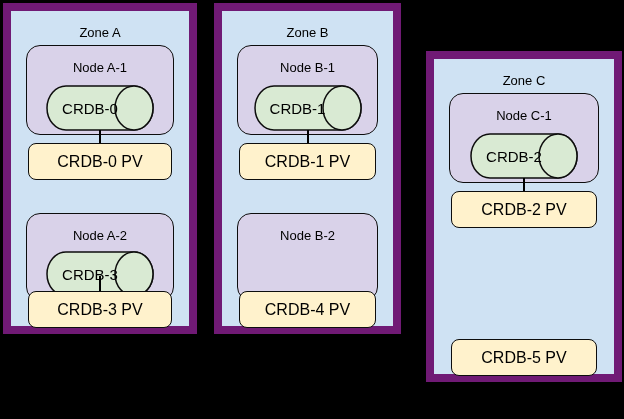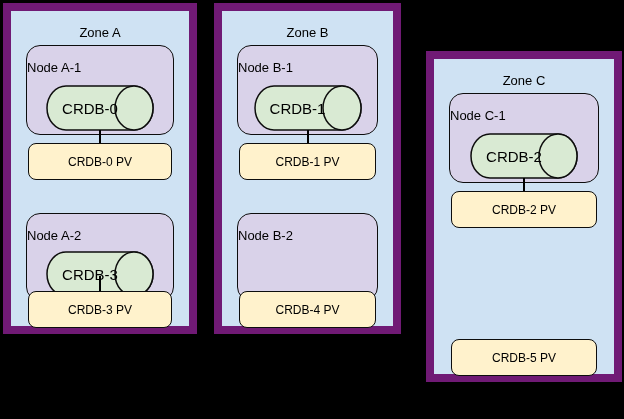--- a/index.html
+++ b/index.html
@@ -18,42 +18,42 @@
     position:absolute;top:14px;left:0;right:0;text-align:center;
     font-size:13px;line-height:15px;
   }
   .node{
     position:absolute;left:15px;right:15px;background:#d9d2e9;
     border:1.5px solid #0d0d0d;border-radius:14px;box-sizing:border-box;
   }
   .node1{top:34px;height:90px;}
   .node2{top:182px;height:88px;margin-top:20px;}
   .node-label{
-    position:absolute;top:14px;left:0;right:0;
+    position:absolute;top:14px;left:0;right:0;text-align:center;
     font-size:13px;line-height:15px;
   }
   .cylinder{
     position:absolute;left:50%;margin-left:-54px;width:108px;height:46px;
   }
   .node1 .cylinder{top:39px;}
   .node2 .cylinder{top:37px;}
   .cyl-label{
     position:absolute;left:0;top:0;width:88px;height:100%;
     display:flex;align-items:center;justify-content:center;
     font-size:15px;
   }
   .connector{
     position:absolute;left:50%;width:2px;margin-left:-1px;background:#000000;
   }
   .connector1{top:119px;height:14px;}
   .connector2{top:265px;height:16px;}
   .pv{
     position:absolute;left:17px;right:17px;height:37px;background:#fff2cc;
     border:1.5px solid #0d0d0d;border-radius:8px;box-sizing:border-box;
-    display:flex;align-items:center;justify-content:center;font-size:12px;
+    display:flex;align-items:center;justify-content:center;font-size:16px;
   }
   .pv1{top:132px;}
   .pv2{top:280px;}
 </style>
 </head>
 <body>
 
 <div class="stage">
 
   <div class="zone zone-a">

